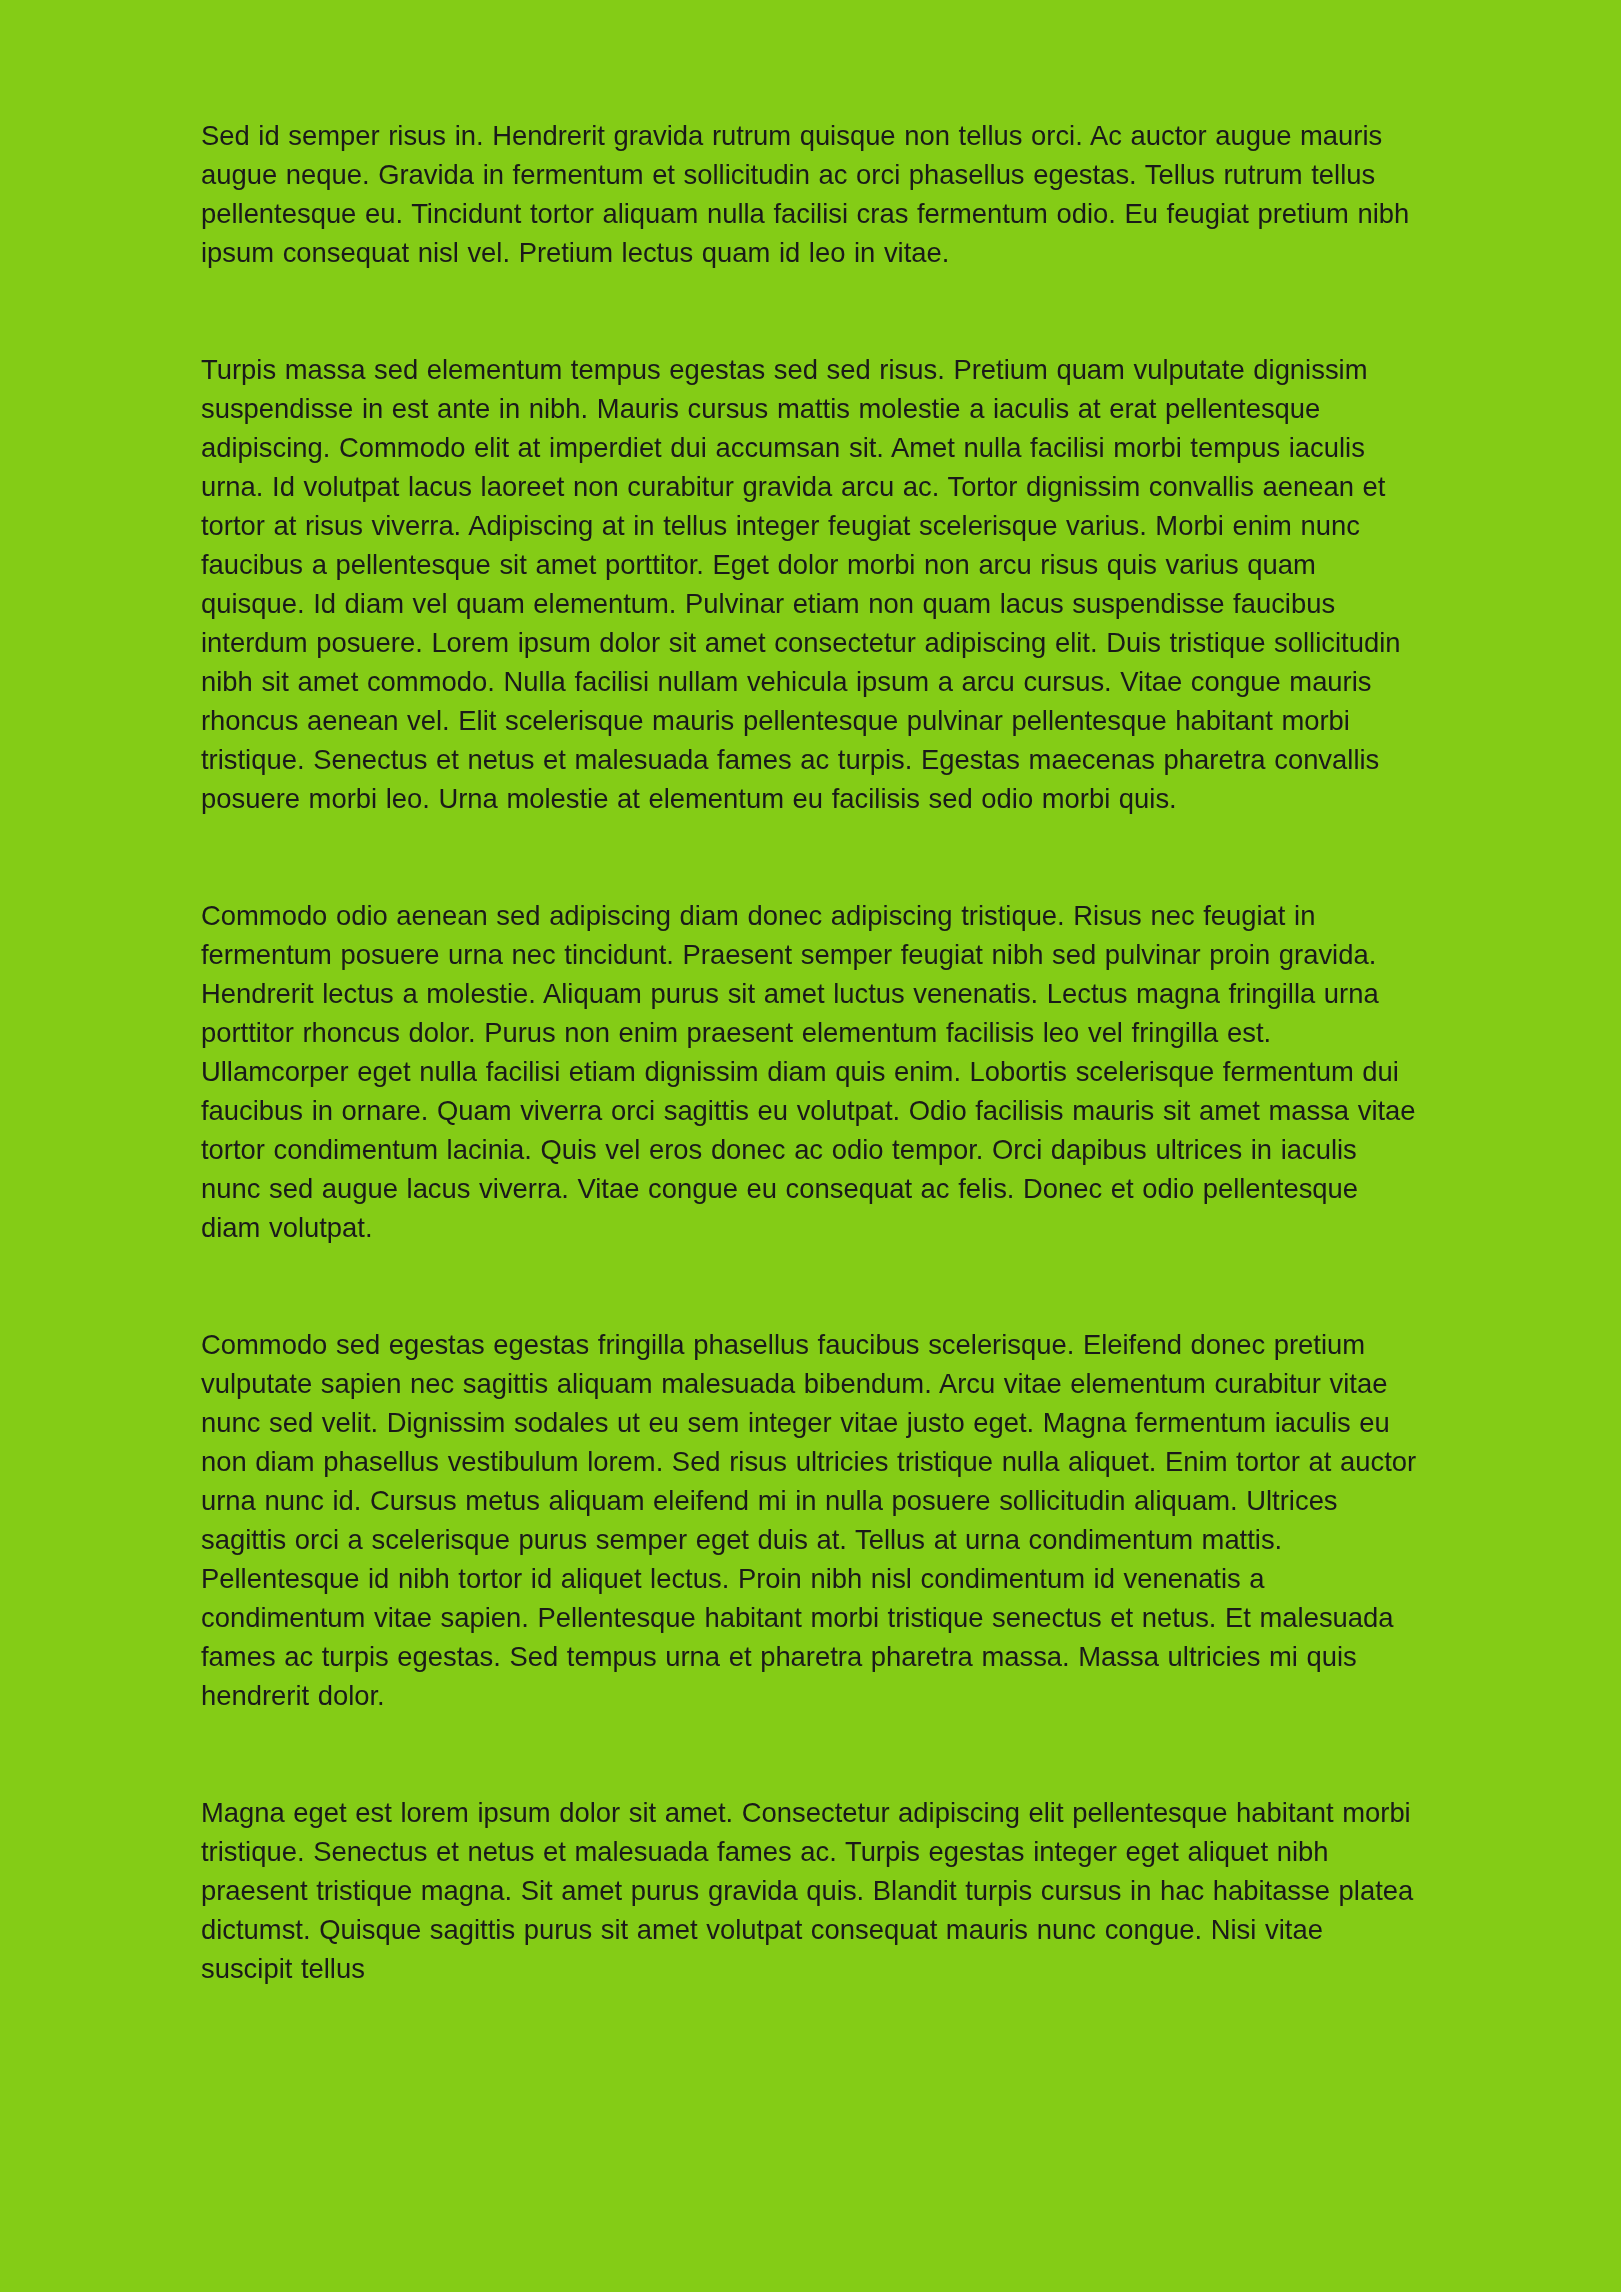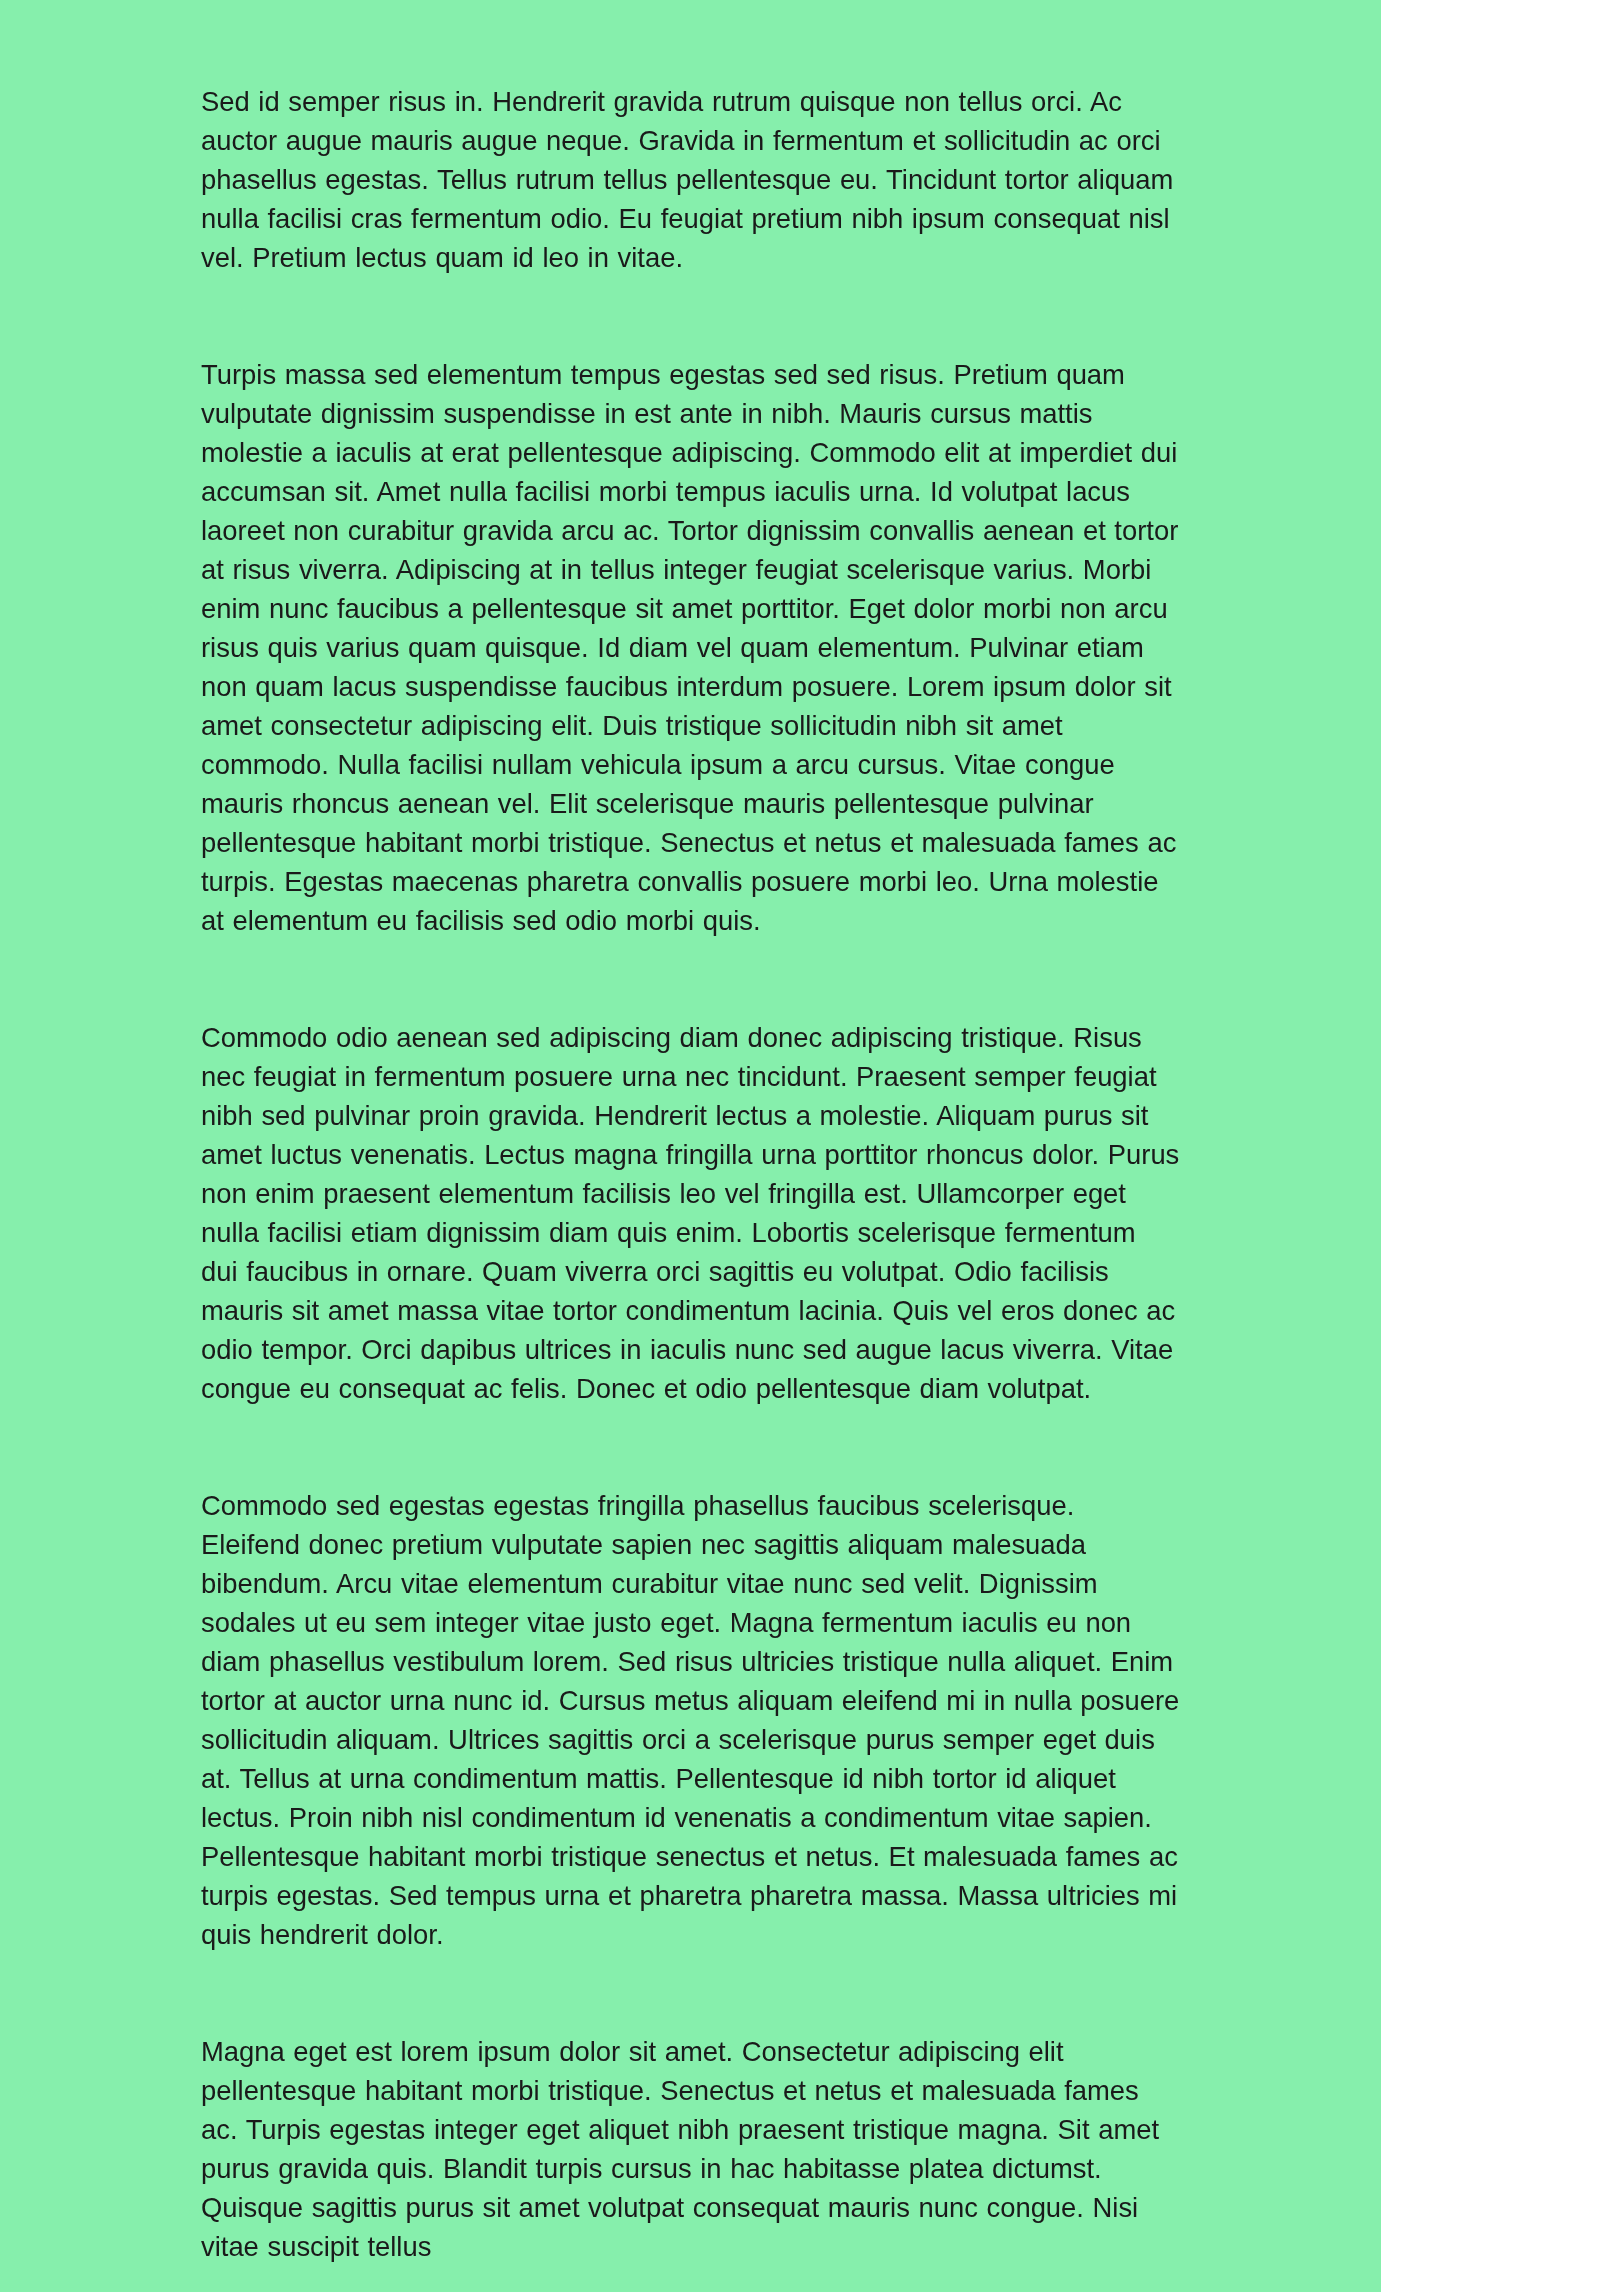--- a/index.html
+++ b/index.html
@@ -2,25 +2,25 @@
 <html><head>
 <meta charset="utf-8">
 <style>
   html, body {
     margin: 0;
     padding: 0;
     background: #ffffff;
   }
   .page {
     position: relative;
-    width: 1381px;
+    width: 1621px;
     height: 2293px;
-    background: #86efac;
+    background: #84cc16;
     box-sizing: border-box;
-    padding: 82px 201px 0 201px;
+    padding: 116px 201px 0 201px;
     overflow: hidden;
     font-family: "Liberation Sans", "DejaVu Sans", sans-serif;
     color: #1a1a1a;
   }
   .doc-body p {
     margin: 0 0 78px 0;
     font-size: 27.4px;
     line-height: 39px;
     font-weight: 400;
     text-align: left;

